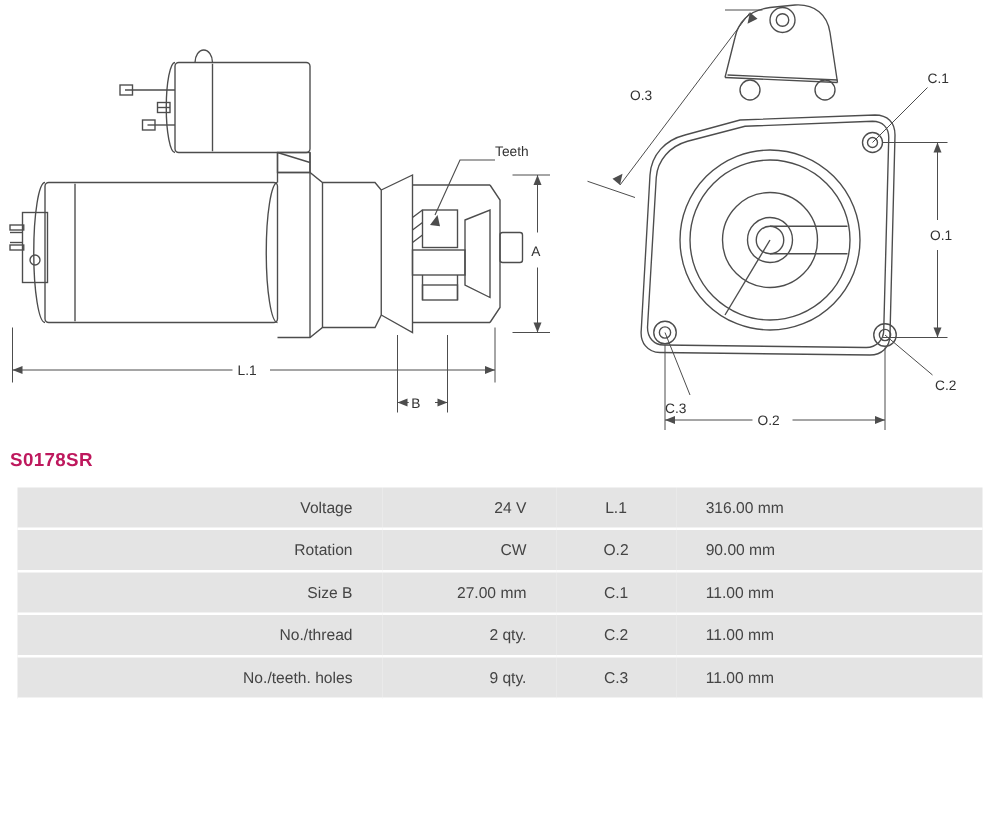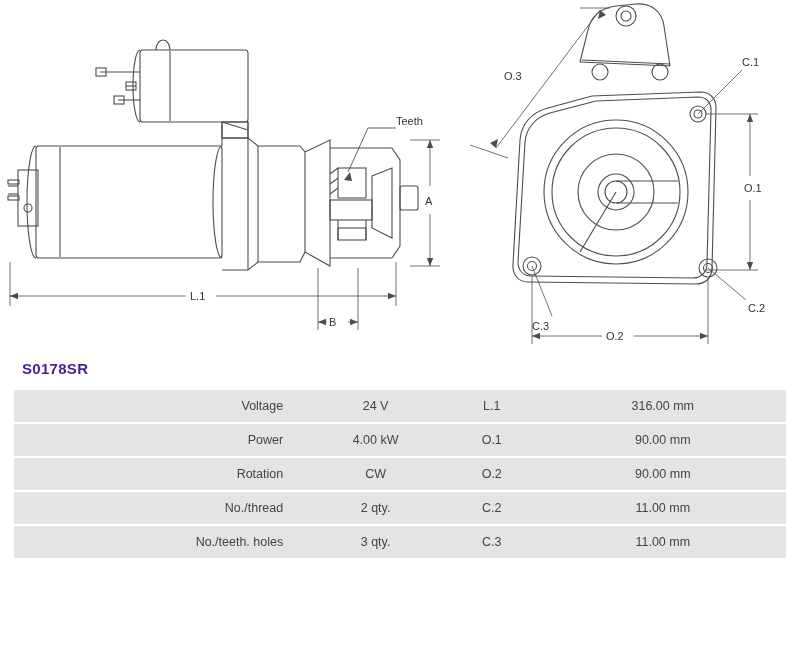--- a/index.html
+++ b/index.html
@@ -12,46 +12,46 @@
   }
   .page{position:relative;width:800px;height:660px;}
 
   
   .drawings{position:relative;width:800px;height:358px;}
   .svgwrap{position:absolute;top:0;left:0;}
 
   
   .part-title{
     position:absolute;
-    left:22px; top:360px;
+    left:8px; top:360px;
     font-size:15px;
-    color:#4c1d95;
+    color:#be185d;
     font-weight:bold;
     letter-spacing:.3px;
   }
 
   
   .spec-table{
     position:absolute;
     left:14px; top:390px;
     width:772px;
     border-collapse:collapse;
     font-size:12.5px;
   }
   .spec-table td{
     height:32px;
     padding:0 24px;
     border-bottom:2px solid #ffffff;
     background:#e4e4e4;
     white-space:nowrap;
   }
   .c-label{ text-align:right; width:305px; color:#444; }
-  .c-val  { text-align:center; width:105px; color:#444; }
+  .c-val  { text-align:right; width:105px; color:#444; }
   .c-label2{ text-align:center; width:58px; color:#444; }
-  .c-val2 { text-align:center; width:250px; color:#444; }
+  .c-val2 { text-align:left; width:250px; color:#444; }
   .empty  { background:#e4e4e4; }
 </style>
 </head>
 <body>
 
 <div class="page">
 
   <div class="drawings">
 
     <svg class="svgwrap" width="460" height="358" viewBox="0 0 460 358">
@@ -220,39 +220,39 @@
 
   <table class="spec-table">
     <tbody>
       <tr>
         <td class="c-label">Voltage</td>
         <td class="c-val">24 V</td>
         <td class="c-label2">L.1</td>
         <td class="c-val2">316.00 mm</td>
       </tr>
       <tr>
-        <td class="c-label">Power</td>
-        <td class="c-val">4.00 kW</td>
-        <td class="c-label2">O.1</td>
-        <td class="c-val2">90.00 mm</td>
-      </tr>
-      <tr>
         <td class="c-label">Rotation</td>
         <td class="c-val">CW</td>
         <td class="c-label2">O.2</td>
         <td class="c-val2">90.00 mm</td>
       </tr>
       <tr>
+        <td class="c-label">Size B</td>
+        <td class="c-val">27.00 mm</td>
+        <td class="c-label2">C.1</td>
+        <td class="c-val2">11.00 mm</td>
+      </tr>
+      <tr>
         <td class="c-label">No./thread</td>
         <td class="c-val">2 qty.</td>
         <td class="c-label2">C.2</td>
         <td class="c-val2">11.00 mm</td>
       </tr>
       <tr>
         <td class="c-label">No./teeth. holes</td>
-        <td class="c-val">3 qty.</td>
+        <td class="c-val">9 qty.</td>
         <td class="c-label2">C.3</td>
         <td class="c-val2">11.00 mm</td>
       </tr>
     </tbody>
   </table>
 
 </div>
 
 </body></html>

